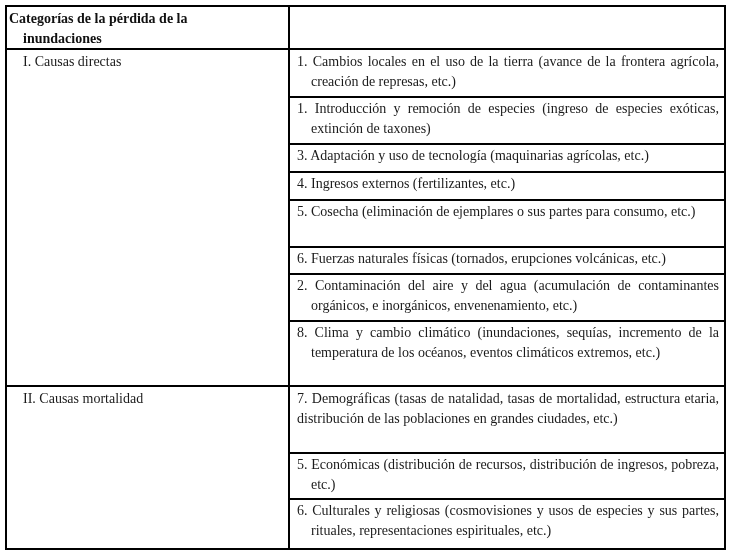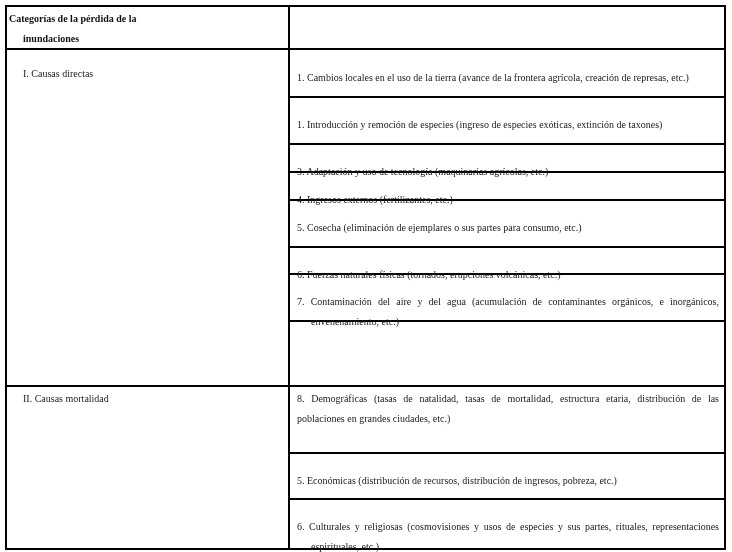--- a/index.html
+++ b/index.html
@@ -35,21 +35,21 @@
     .hline {
       position: absolute;
       height: 0;
       border-top: 2px solid #000;
     }
     .hline.full { left: 0; right: 0; }
     .hline.right { left: 282px; right: 0; }
     .cell {
       position: absolute;
       box-sizing: border-box;
-      font-size: 10px;
+      font-size: 14px;
       line-height: 19.5px;
     }
     .head {
       font-weight: bold;
       color: #111;
     }
     .head-left {
       left: 2px;
       top: 2px;
       width: 276px;
@@ -66,21 +66,20 @@
     }
     .sub {
       left: 290px;
       width: 422px;
       text-align: justify;
       text-align-last: left;
     }
     .sub.indent {
       padding-left: 14px;
       text-indent: -14px;
-      margin-top: 16px;
     }
   </style>
 </head>
 <body>
 
 <div class="table">
   <div class="col-div"></div>
 
   <div class="hline full" style="top:41px"></div>
   <div class="hline right" style="top:89px"></div>
@@ -92,28 +91,29 @@
   <div class="hline right" style="top:313px"></div>
   <div class="hline full" style="top:378px"></div>
   <div class="hline right" style="top:445px"></div>
   <div class="hline right" style="top:491px"></div>
 
   <div class="cell head head-left">
     <span>Categorías de la pérdida de la</span>
     <span class="l2">inundaciones</span>
   </div>
 
-  <div class="cell left-cat" style="top:57px">I. Causas directas</div>
+  <div class="cell left-cat" style="top:45px">I. Causas directas</div>
 
   <div class="cell sub indent" style="top:45px">1. Cambios locales en el uso de la tierra (avance de la frontera agrícola, creación de represas, etc.)</div>
   <div class="cell sub indent" style="top:92px">1. Introducción y remoción de especies (ingreso de especies exóticas, extinción de taxones)</div>
   <div class="cell sub indent" style="top:139px">3. Adaptación y uso de tecnología (maquinarias agrícolas, etc.)</div>
   <div class="cell sub indent" style="top:167px">4. Ingresos externos (fertilizantes, etc.)</div>
   <div class="cell sub indent" style="top:195px">5. Cosecha (eliminación de ejemplares o sus partes para consumo, etc.)</div>
   <div class="cell sub indent" style="top:242px">6. Fuerzas naturales físicas (tornados, erupciones volcánicas, etc.)</div>
-  <div class="cell sub indent" style="top:269px">7. Contaminación del aire y del agua (acumulación de contaminantes orgánicos, e inorgánicos, envenenamiento, etc.)</div>
+  <div class="cell sub indent" style="top:269px">2. Contaminación del aire y del agua (acumulación de contaminantes orgánicos, e inorgánicos, envenenamiento, etc.)</div>
+  <div class="cell sub indent" style="top:316px">8. Clima y cambio climático (inundaciones, sequías, incremento de la temperatura de los océanos, eventos climáticos extremos, etc.)</div>
 
   <div class="cell left-cat" style="top:382px">II. Causas mortalidad</div>
 
-  <div class="cell sub" style="top:382px">8. Demográficas (tasas de natalidad, tasas de mortalidad, estructura etaria, distribución de las poblaciones en grandes ciudades, etc.)</div>
+  <div class="cell sub" style="top:382px">7. Demográficas (tasas de natalidad, tasas de mortalidad, estructura etaria, distribución de las poblaciones en grandes ciudades, etc.)</div>
   <div class="cell sub indent" style="top:448px">5. Económicas (distribución de recursos, distribución de ingresos, pobreza, etc.)</div>
   <div class="cell sub indent" style="top:494px">6. Culturales y religiosas (cosmovisiones y usos de especies y sus partes, rituales, representaciones espirituales, etc.)</div>
 </div>
 
 </body></html>

